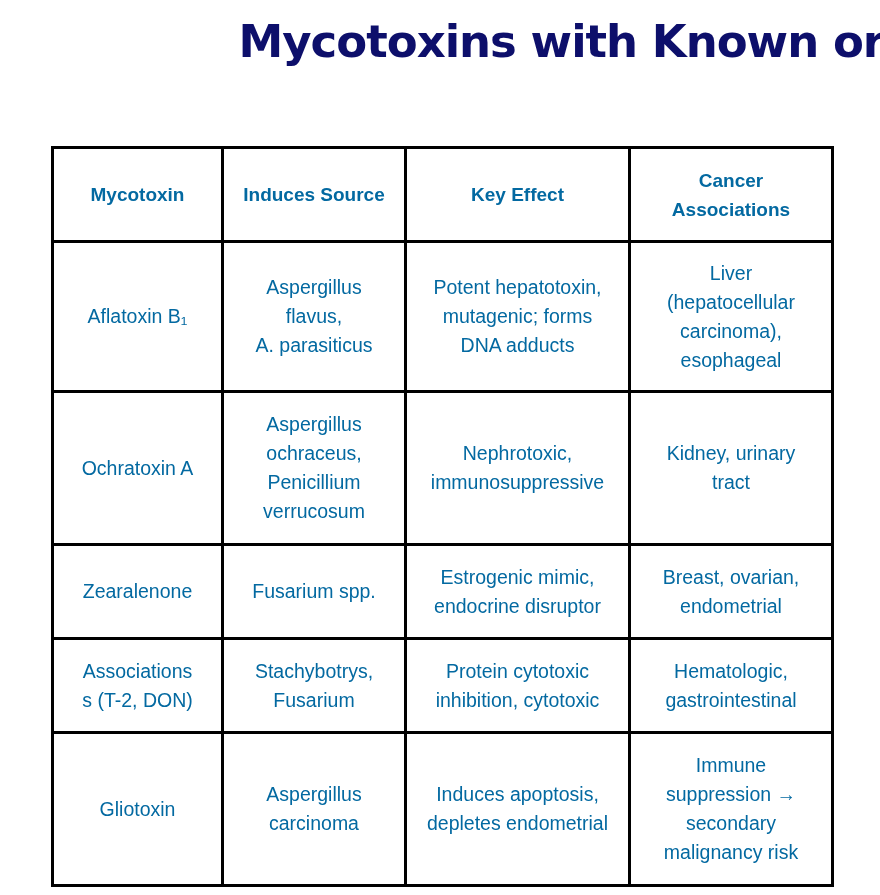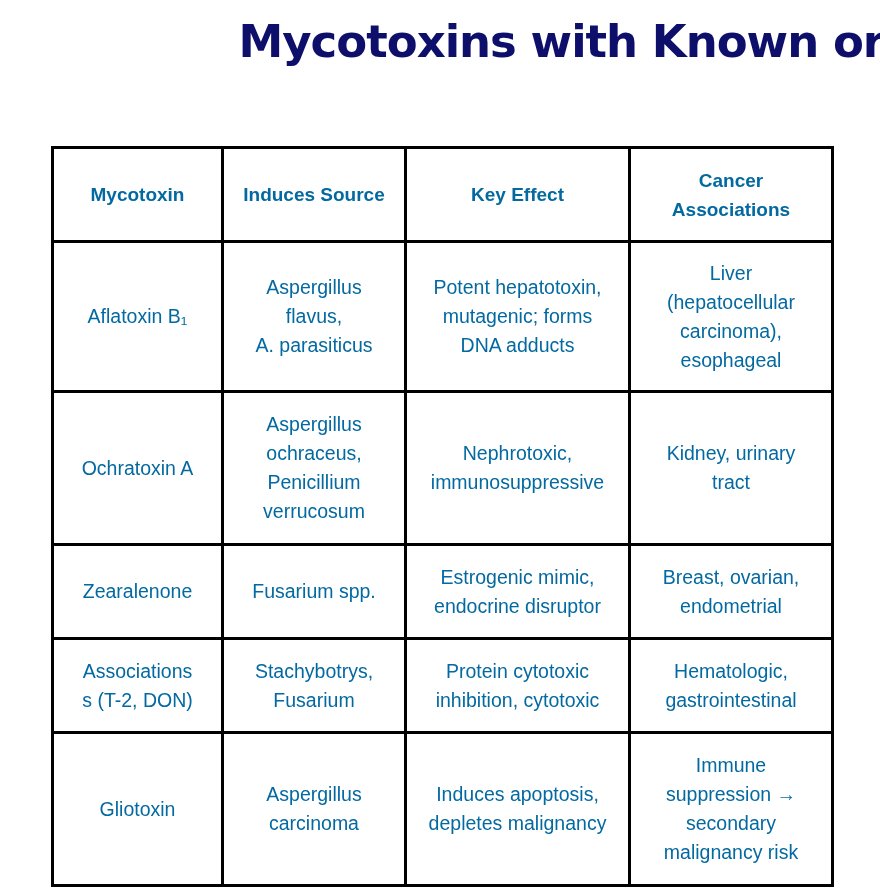--- a/index.html
+++ b/index.html
@@ -138,21 +138,21 @@
     <tr class="r4">
       <td>
           <span class="line">Gliotoxin</span>
         </td>
       <td>
         <span class="line">Aspergillus</span>
         <span class="line">carcinoma</span>
       </td>
       <td>
         <span class="line">Induces apoptosis,</span>
-        <span class="line">depletes malignancy</span>
+        <span class="line">depletes endometrial</span>
       </td>
       <td>
         <span class="line">Immune</span>
         <span class="line">suppression →</span>
         <span class="line">secondary</span>
         <span class="line">malignancy risk</span>
       </td>
     </tr>
   </tbody>
 </table>

